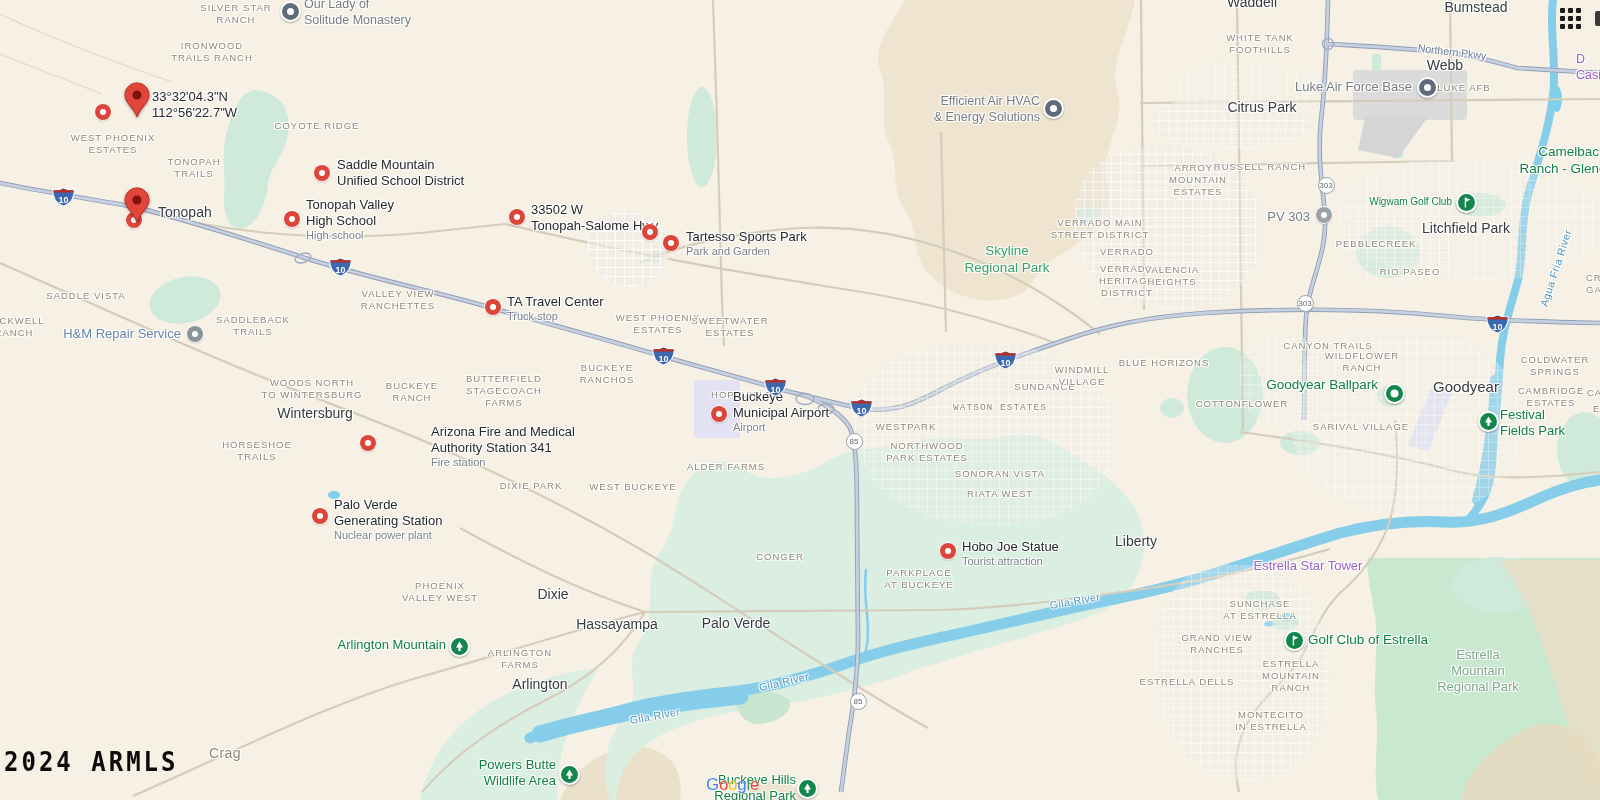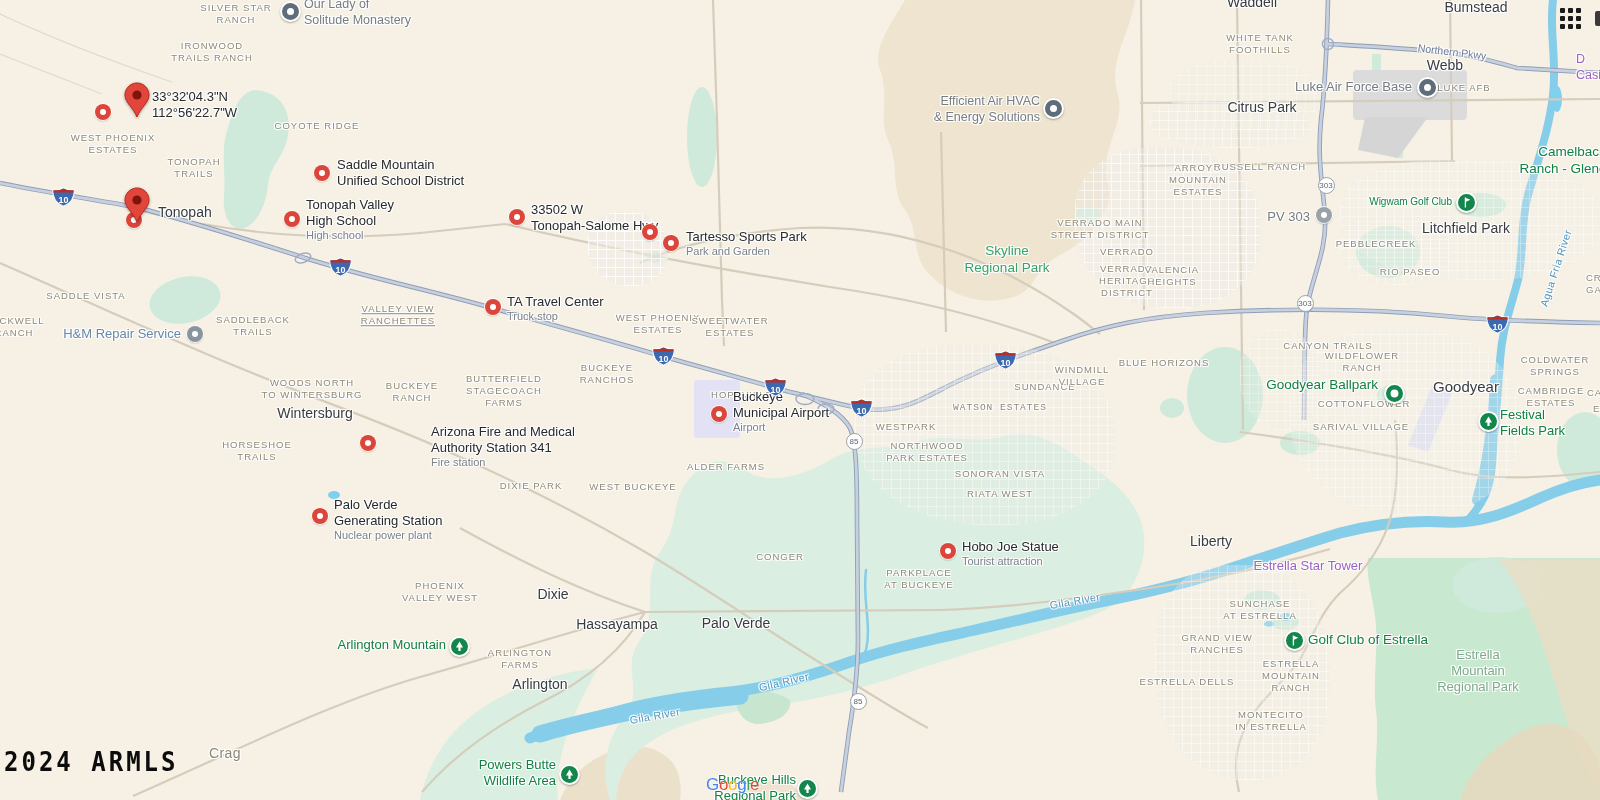--- a/index.html
+++ b/index.html
@@ -190,21 +190,21 @@
         <span class="ln">SADDLE VISTA</span>
       </div>
       <div class="lbl loc" style="left: 14px; top: 327px; transform: translate(-50%, -50%);">
         <span class="ln">ROCKWELL</span>
         <span class="ln">RANCH</span>
       </div>
       <div class="lbl loc" style="left: 253px; top: 326px; transform: translate(-50%, -50%);">
         <span class="ln">SADDLEBACK</span>
         <span class="ln">TRAILS</span>
       </div>
-      <div class="lbl loc" style="left: 398px; top: 315px; transform: translate(-50%, -50%); text-decoration: underline;">
+      <div class="lbl loc" style="left: 398px; top: 300px; transform: translate(-50%, -50%);">
         <span class="ln">VALLEY VIEW</span>
         <span class="ln">RANCHETTES</span>
       </div>
       <div class="lbl loc" style="left: 658px; top: 324px; transform: translate(-50%, -50%);">
         <span class="ln">WEST PHOENIX</span>
         <span class="ln">ESTATES</span>
       </div>
       <div class="lbl loc" style="left: 730px; top: 327px; transform: translate(-50%, -50%);">
         <span class="ln">SWEETWATER</span>
         <span class="ln">ESTATES</span>
@@ -317,21 +317,21 @@
       <div class="lbl loc" style="left: 1410px; top: 272px; transform: translate(-50%, -50%);">
         <span class="ln">RIO PASEO</span>
       </div>
       <div class="lbl loc" style="left: 1328px; top: 346px; transform: translate(-50%, -50%);">
         <span class="ln">CANYON TRAILS</span>
       </div>
       <div class="lbl loc" style="left: 1362px; top: 362px; transform: translate(-50%, -50%);">
         <span class="ln">WILDFLOWER</span>
         <span class="ln">RANCH</span>
       </div>
-      <div class="lbl loc" style="left: 1364px; top: 404px; transform: translate(-50%, -50%);">
+      <div class="lbl loc" style="left: 1242px; top: 404px; transform: translate(-50%, -50%);">
         <span class="ln">COTTONFLOWER</span>
       </div>
       <div class="lbl loc" style="left: 1361px; top: 427px; transform: translate(-50%, -50%);">
         <span class="ln">SARIVAL VILLAGE</span>
       </div>
       <div class="lbl loc" style="left: 1555px; top: 366px; transform: translate(-50%, -50%);">
         <span class="ln">COLDWATER</span>
         <span class="ln">SPRINGS</span>
       </div>
       <div class="lbl loc" style="left: 1551px; top: 397px; transform: translate(-50%, -50%);">
@@ -403,21 +403,21 @@
       </div>
       <div class="lbl city" style="left: 1445px; top: 66px; transform: translate(-50%, -50%);">
         <span class="ln">Webb</span>
       </div>
       <div class="lbl city" style="left: 1466px; top: 229px; transform: translate(-50%, -50%);">
         <span class="ln">Litchfield Park</span>
       </div>
       <div class="lbl city" style="font-size: 15px; left: 1466px; top: 387px; transform: translate(-50%, -50%);">
         <span class="ln">Goodyear</span>
       </div>
-      <div class="lbl city" style="left: 1211px; top: 542px; transform: translate(-50%, -50%);">
+      <div class="lbl city" style="left: 1136px; top: 542px; transform: translate(-50%, -50%);">
         <span class="ln">Liberty</span>
       </div>
       <div class="lbl coords" style="left: 152px; top: 105px; transform: translate(0px, -50%); text-align: left;">
         <span class="ln">33°32'04.3"N</span>
         <span class="ln">112°56'22.7"W</span>
       </div>
       <div class="lbl poi" style="left: 337px; top: 173px; transform: translate(0px, -50%); text-align: left;">
         <span class="ln">Saddle Mountain</span>
         <span class="ln">Unified School District</span>
       </div>

